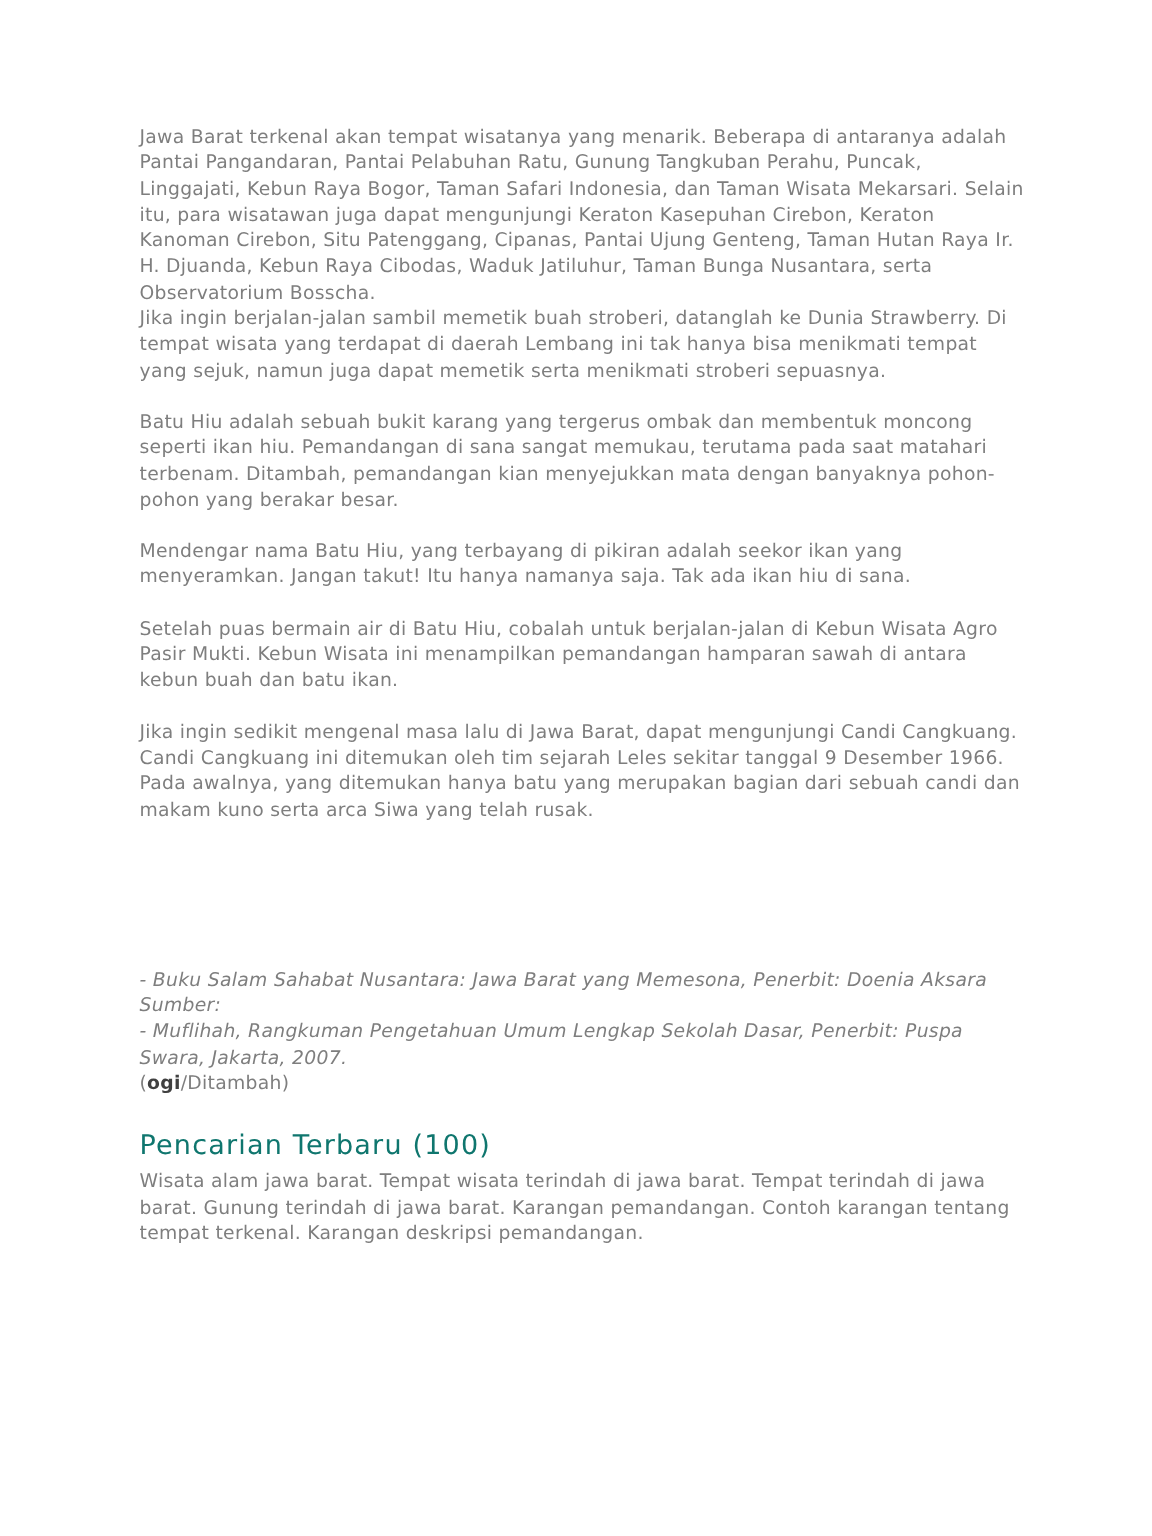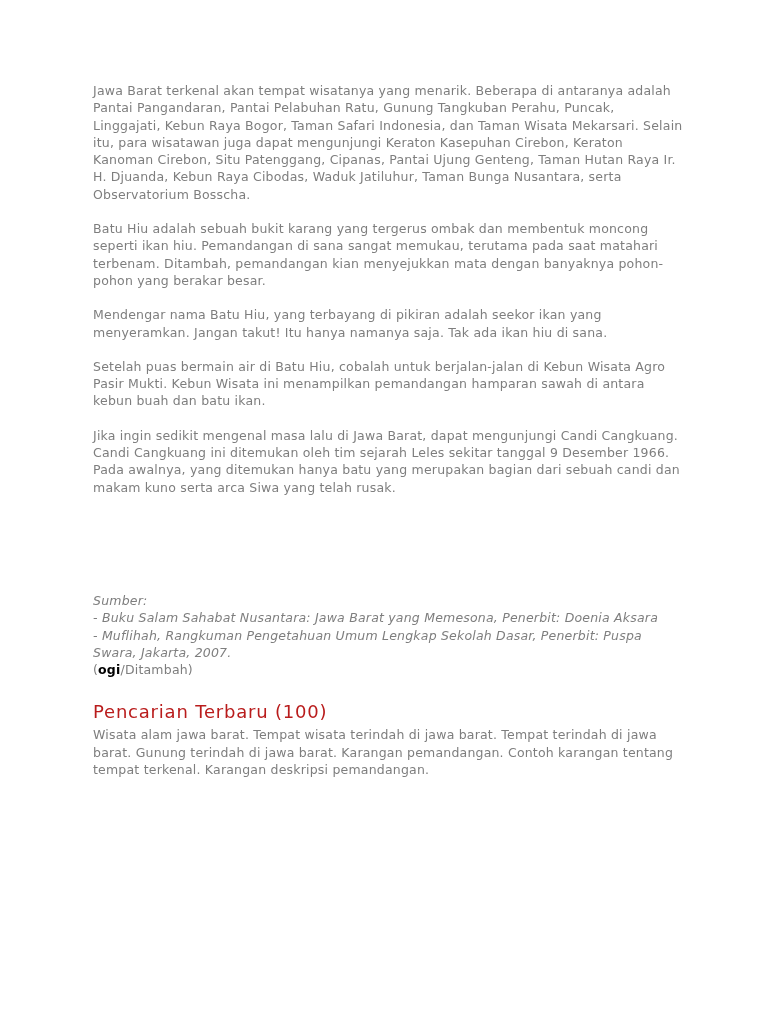--- a/index.html
+++ b/index.html
@@ -31,52 +31,53 @@
   p.body-para { margin-top: 17px; }
   p.body-para.first, p.body-para.no-gap { margin-top: 0; }
   .sources {
     margin-top: 96px;
     font-style: italic;
   }
   .sources p { margin: 0; }
   .credit-line {
     font-style: normal;
   }
-  .credit-author { font-weight: bold; color: #000000; }
+  .credit-author { font-weight: bold; color: #404040; }
   .recent-search { margin-top: 22px; }
   .recent-heading {
     font-size: 18px;
     line-height: 24px;
-    color: #b91c1c;
+    color: #0f766e;
     letter-spacing: 0.8px;
     font-weight: 500;
   }
   .recent-body { margin-top: 2px; }
 </style>
 </head>
 <body>
 
 <div class="page">
   <div class="content">
 
     <p class="body-para first">Jawa Barat terkenal akan tempat wisatanya yang menarik. Beberapa di antaranya adalah Pantai Pangandaran, Pantai Pelabuhan Ratu, Gunung Tangkuban Perahu, Puncak, Linggajati, Kebun Raya Bogor, Taman Safari Indonesia, dan Taman Wisata Mekarsari. Selain itu, para wisatawan juga dapat mengunjungi Keraton Kasepuhan Cirebon, Keraton Kanoman Cirebon, Situ Patenggang, Cipanas, Pantai Ujung Genteng, Taman Hutan Raya Ir. H. Djuanda, Kebun Raya Cibodas, Waduk Jatiluhur, Taman Bunga Nusantara, serta Observatorium Bosscha.</p>
 
+    <p class="body-para no-gap">Jika ingin berjalan-jalan sambil memetik buah stroberi, datanglah ke Dunia Strawberry. Di tempat wisata yang terdapat di daerah Lembang ini tak hanya bisa menikmati tempat yang sejuk, namun juga dapat memetik serta menikmati stroberi sepuasnya.</p>
 
     <p class="body-para">Batu Hiu adalah sebuah bukit karang yang tergerus ombak dan membentuk moncong seperti ikan hiu. Pemandangan di sana sangat memukau, terutama pada saat matahari terbenam. Ditambah, pemandangan kian menyejukkan mata dengan banyaknya pohon-pohon yang berakar besar.</p>
 
     <p class="body-para">Mendengar nama Batu Hiu, yang terbayang di pikiran adalah seekor ikan yang menyeramkan. Jangan takut! Itu hanya namanya saja. Tak ada ikan hiu di sana.</p>
 
     <p class="body-para">Setelah puas bermain air di Batu Hiu, cobalah untuk berjalan-jalan di Kebun Wisata Agro Pasir Mukti. Kebun Wisata ini menampilkan pemandangan hamparan sawah di antara kebun buah dan batu ikan.</p>
 
 
     <p class="body-para">Jika ingin sedikit mengenal masa lalu di Jawa Barat, dapat mengunjungi Candi Cangkuang. Candi Cangkuang ini ditemukan oleh tim sejarah Leles sekitar tanggal 9 Desember 1966. Pada awalnya, yang ditemukan hanya batu yang merupakan bagian dari sebuah candi dan makam kuno serta arca Siwa yang telah rusak.</p>
 
     <div class="sources">
+      <p>- Buku Salam Sahabat Nusantara: Jawa Barat yang Memesona, Penerbit: Doenia Aksara</p>
       <p>Sumber:</p>
-      <p>- Buku Salam Sahabat Nusantara: Jawa Barat yang Memesona, Penerbit: Doenia Aksara</p>
       <p>- Muflihah, Rangkuman Pengetahuan Umum Lengkap Sekolah Dasar, Penerbit: Puspa Swara, Jakarta, 2007.</p>
       <p class="credit-line"><span>(</span><span class="credit-author">ogi</span><span>/Ditambah)</span></p>
     </div>
 
     <div class="recent-search">
       <div class="recent-heading">Pencarian Terbaru (100)</div>
       <p class="recent-body">Wisata alam jawa barat. Tempat wisata terindah di jawa barat. Tempat terindah di jawa barat. Gunung terindah di jawa barat. Karangan pemandangan. Contoh karangan tentang tempat terkenal. Karangan deskripsi pemandangan.</p>
     </div>
 
   </div>

